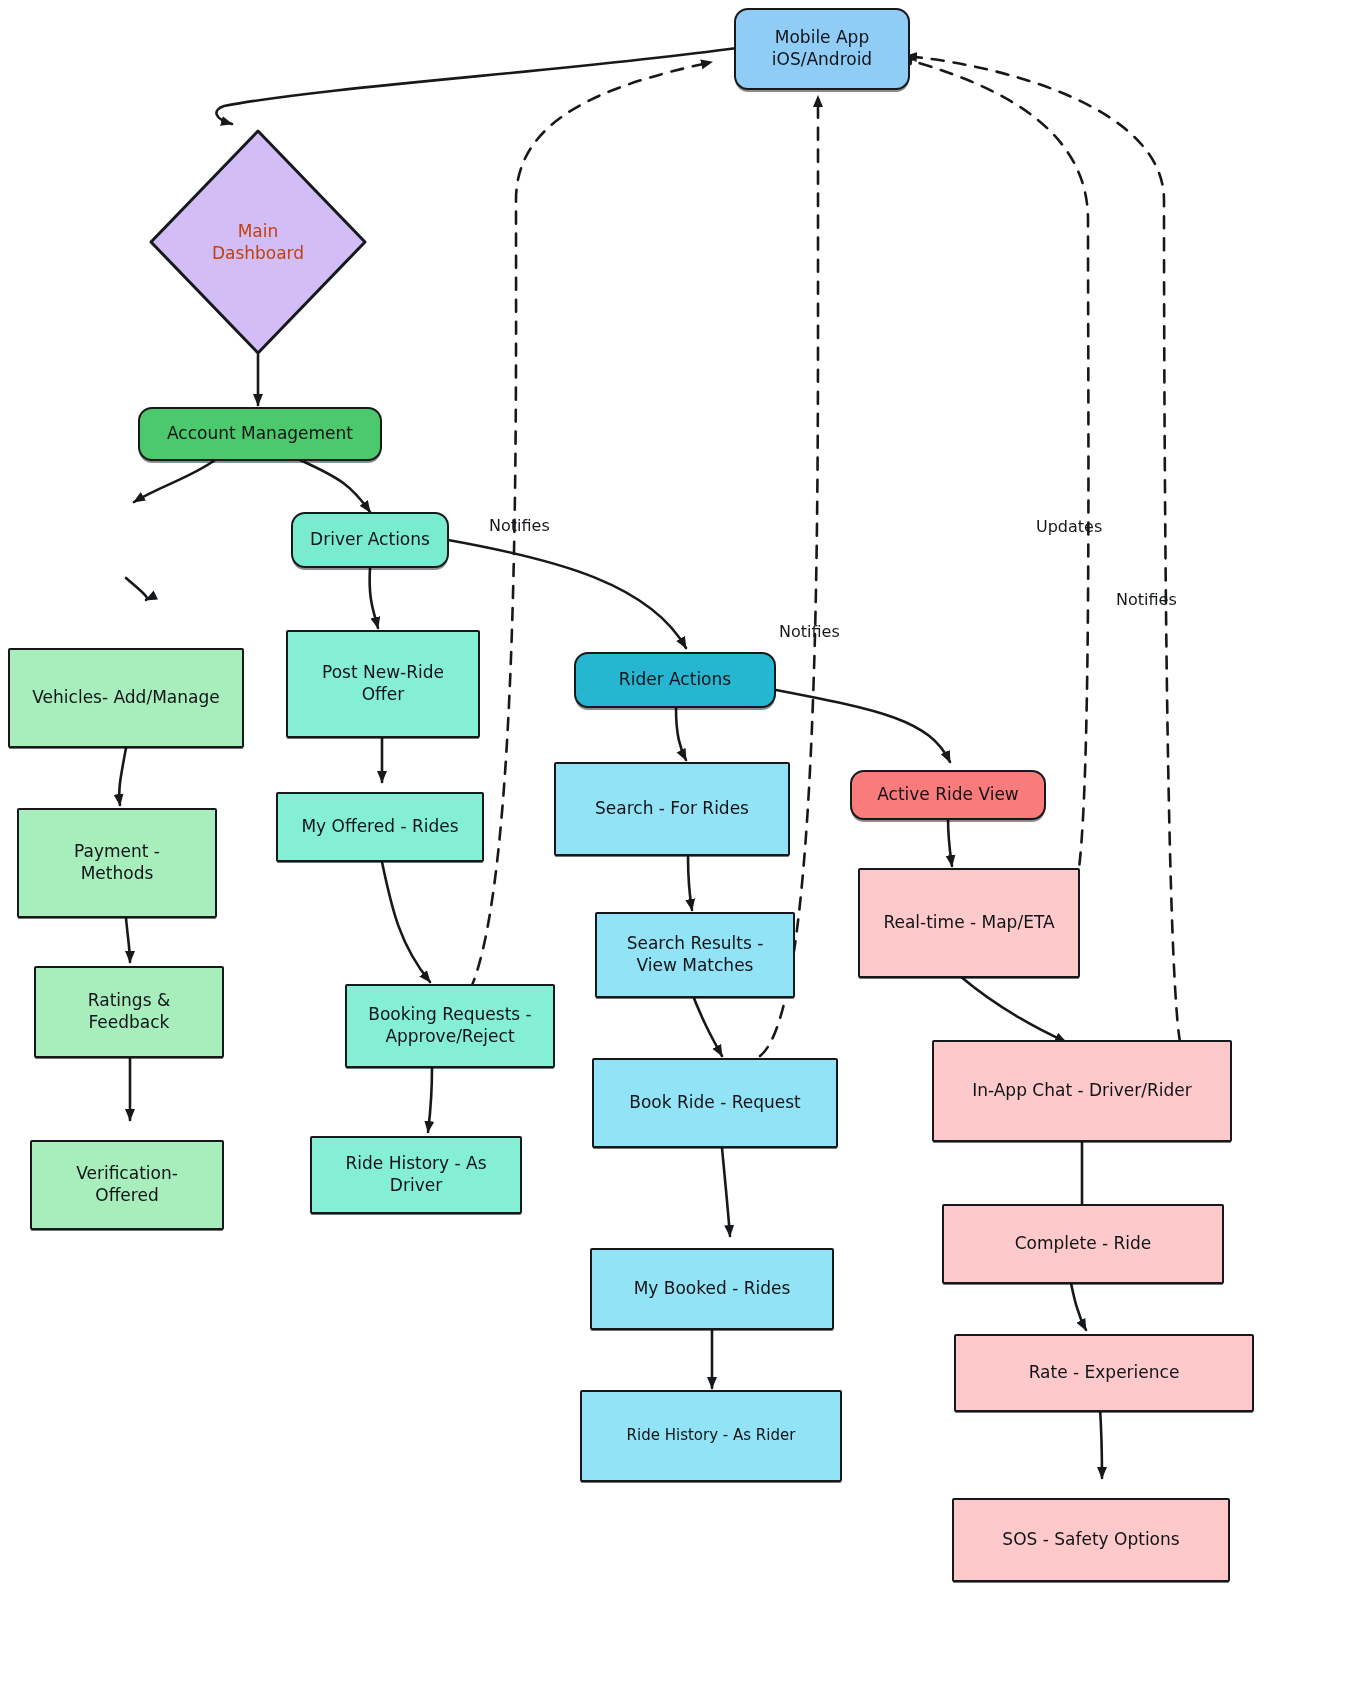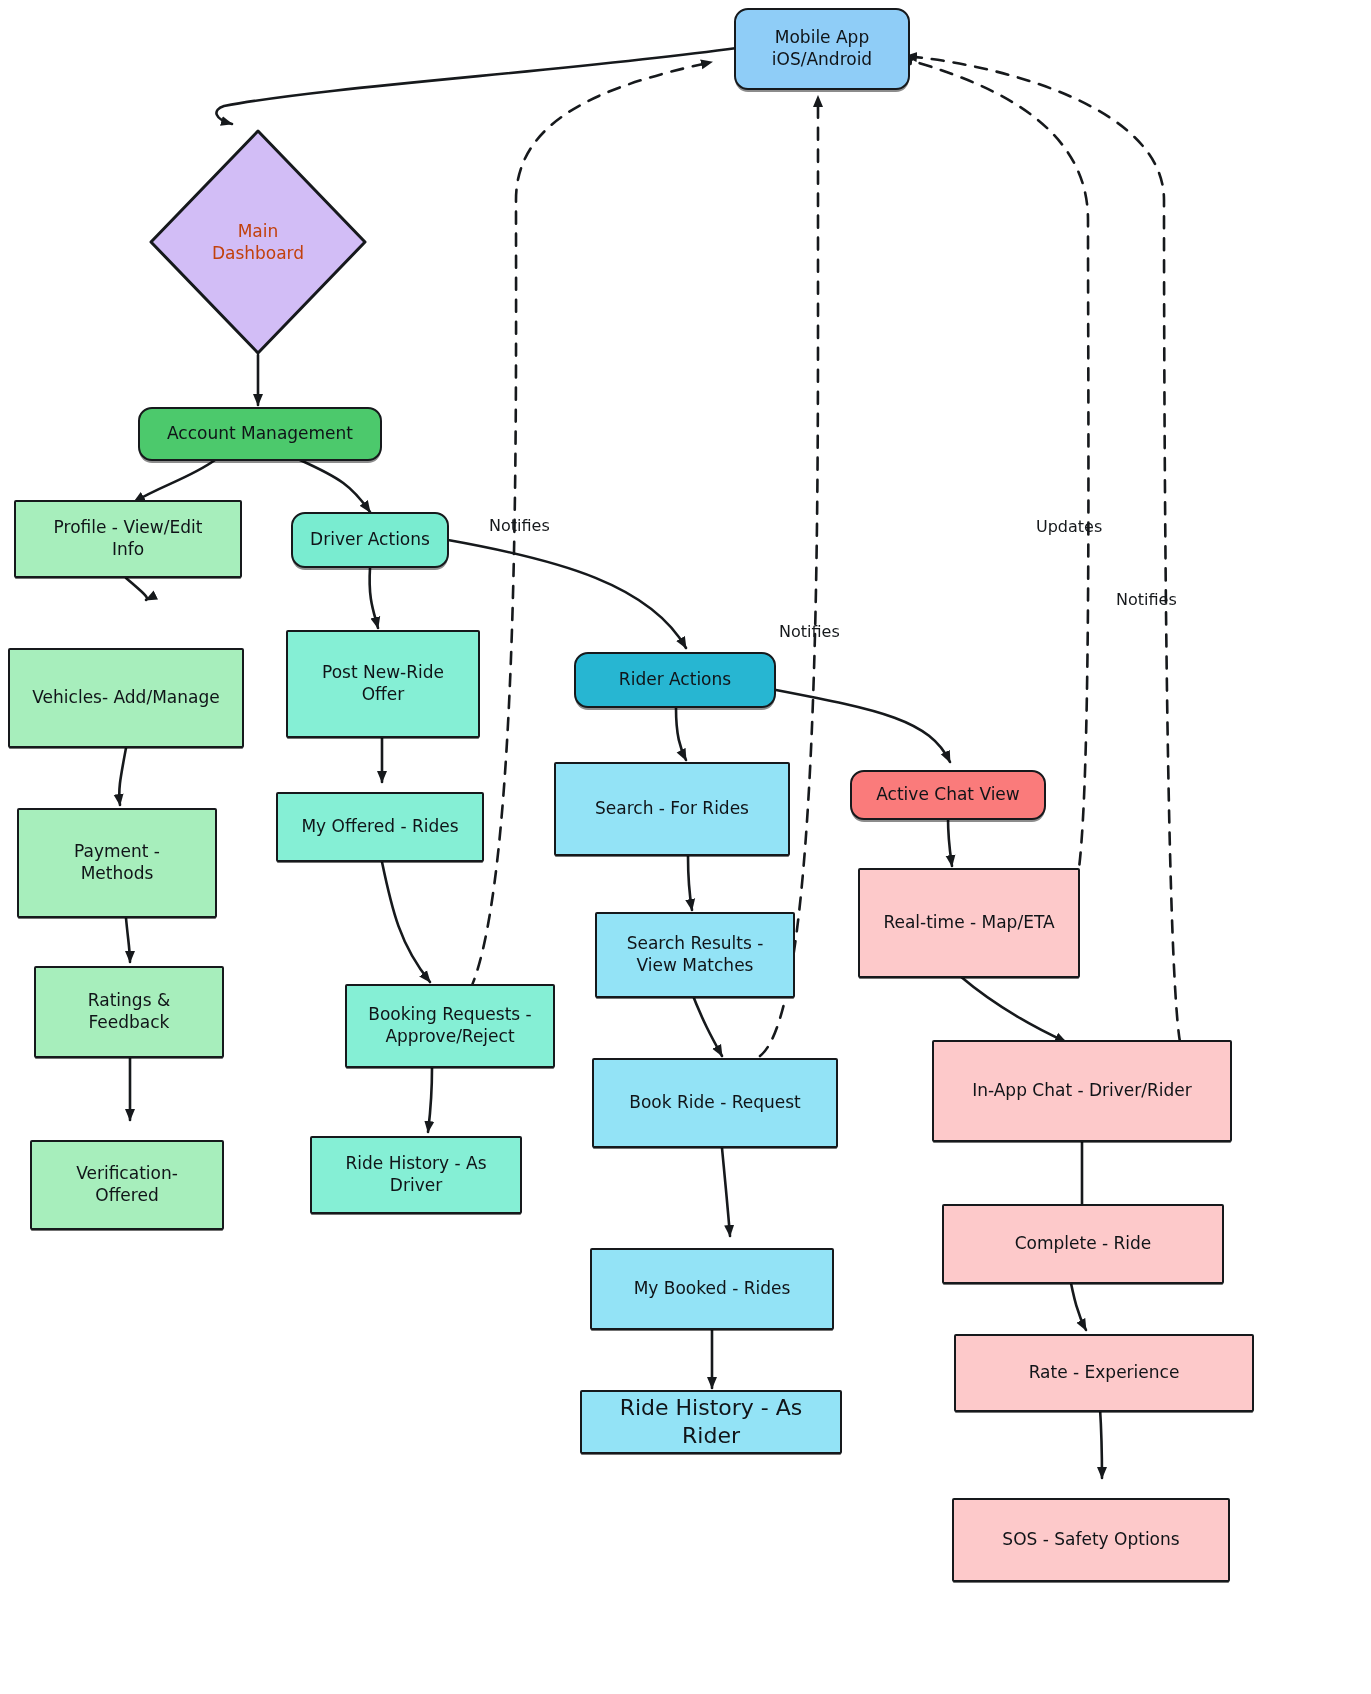--- a/index.html
+++ b/index.html
@@ -109,24 +109,20 @@
       <polygon points="110,3 217,114 110,225 3,114" fill="#d2bdf6" stroke="#16191c" stroke-width="3" stroke-linejoin="round"></polygon>
     </svg>
     <div class="dtxt" style="font-size:17px;">Main
 Dashboard</div>
   </div>
 
   <div class="node round c-acct" style="left:138px;top:407px;width:244px;height:54px;font-size:17px;">
     <span class="lbl">Account Management</span>
   </div>
 
-  <div class="node rect c-green" style="left:14px;top:500px;width:228px;height:78px;font-size:17px;">
-    <span class="lbl">Profile - View/Edit
-Info</span>
-  </div>
   <div class="node rect c-green" style="left:8px;top:648px;width:236px;height:100px;font-size:17px;">
     <span class="lbl">Vehicles- Add/Manage</span>
   </div>
   <div class="node rect c-green" style="left:17px;top:808px;width:200px;height:110px;font-size:17px;">
     <span class="lbl">Payment -
 Methods</span>
   </div>
   <div class="node rect c-green" style="left:34px;top:966px;width:190px;height:92px;font-size:17px;">
     <span class="lbl">Ratings &amp;
 Feedback</span>
@@ -164,26 +160,26 @@
   <div class="node rect c-blue" style="left:595px;top:912px;width:200px;height:86px;font-size:17px;">
     <span class="lbl">Search Results -
 View Matches</span>
   </div>
   <div class="node rect c-blue" style="left:592px;top:1058px;width:246px;height:90px;font-size:17px;">
     <span class="lbl">Book Ride - Request</span>
   </div>
   <div class="node rect c-blue" style="left:590px;top:1248px;width:244px;height:82px;font-size:17px;">
     <span class="lbl">My Booked - Rides</span>
   </div>
-  <div class="node rect c-blue" style="left:580px;top:1390px;width:262px;height:64px;font-size:22px;">
+  <div class="node rect c-blue" style="left:580px;top:1390px;width:262px;height:92px;font-size:15px;">
     <span class="lbl">Ride History - As Rider</span>
   </div>
 
   <div class="node round c-active" style="left:850px;top:770px;width:196px;height:50px;font-size:17px;">
-    <span class="lbl">Active Chat View</span>
+    <span class="lbl">Active Ride View</span>
   </div>
   <div class="node rect c-pink" style="left:858px;top:868px;width:222px;height:110px;font-size:17px;">
     <span class="lbl">Real-time - Map/ETA</span>
   </div>
   <div class="node rect c-pink" style="left:932px;top:1040px;width:300px;height:102px;font-size:17px;">
     <span class="lbl">In-App Chat - Driver/Rider</span>
   </div>
   <div class="node rect c-pink" style="left:942px;top:1204px;width:282px;height:80px;font-size:17px;">
     <span class="lbl">Complete - Ride</span>
   </div>

